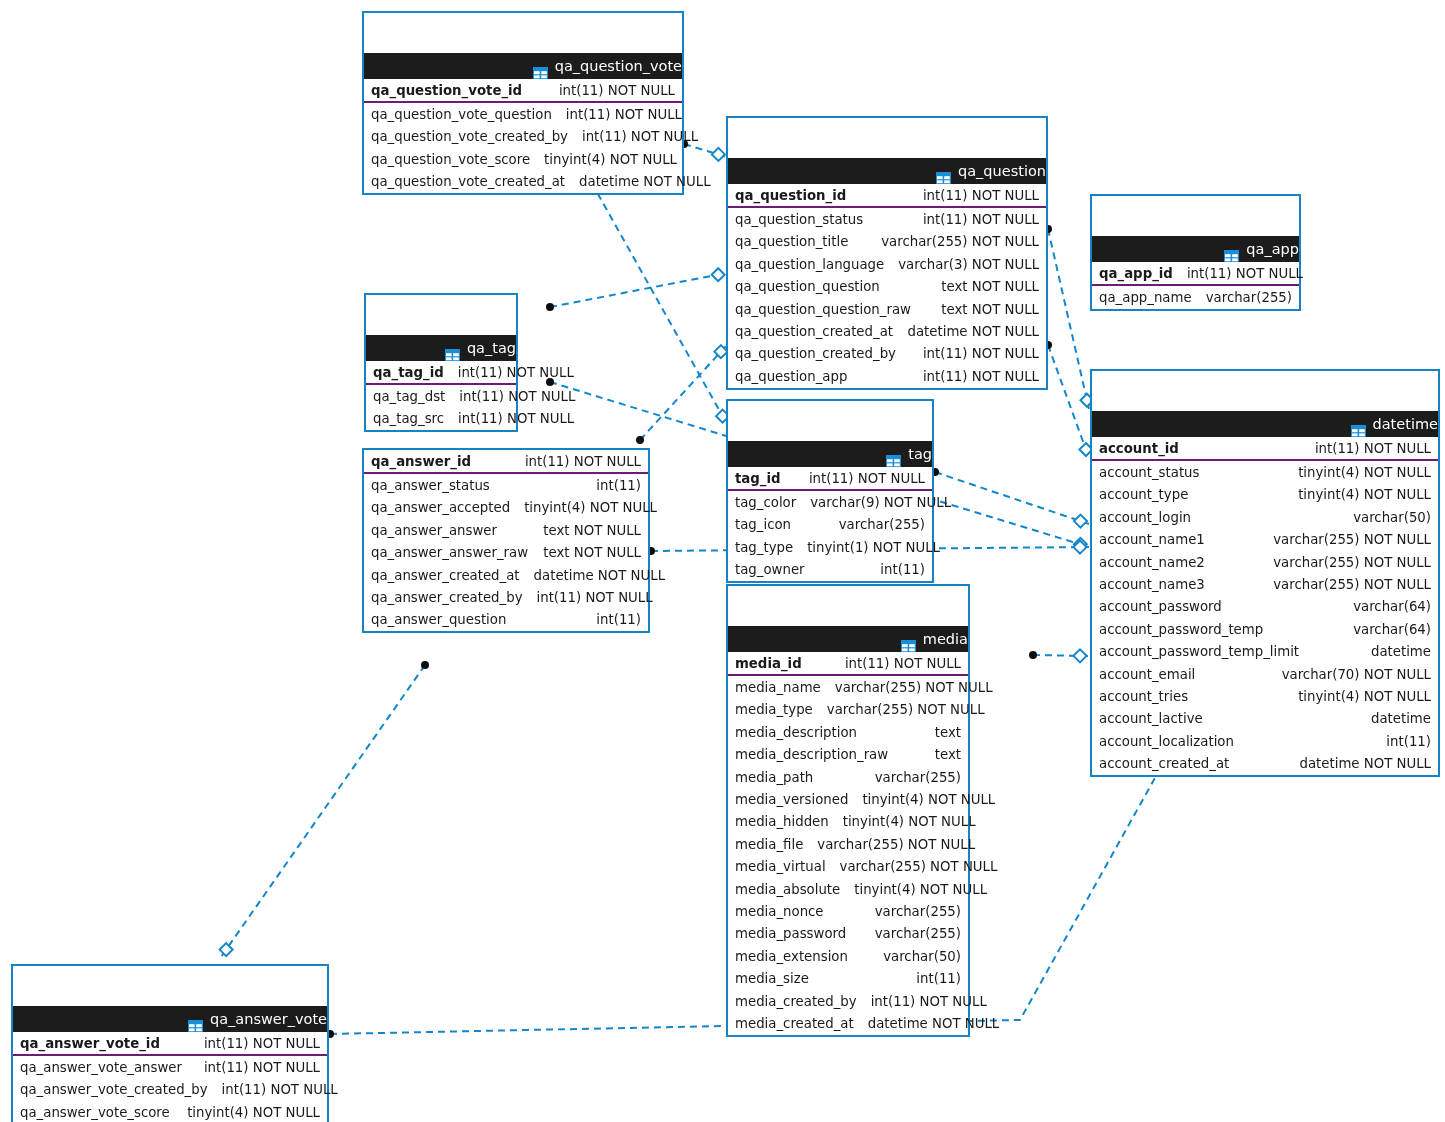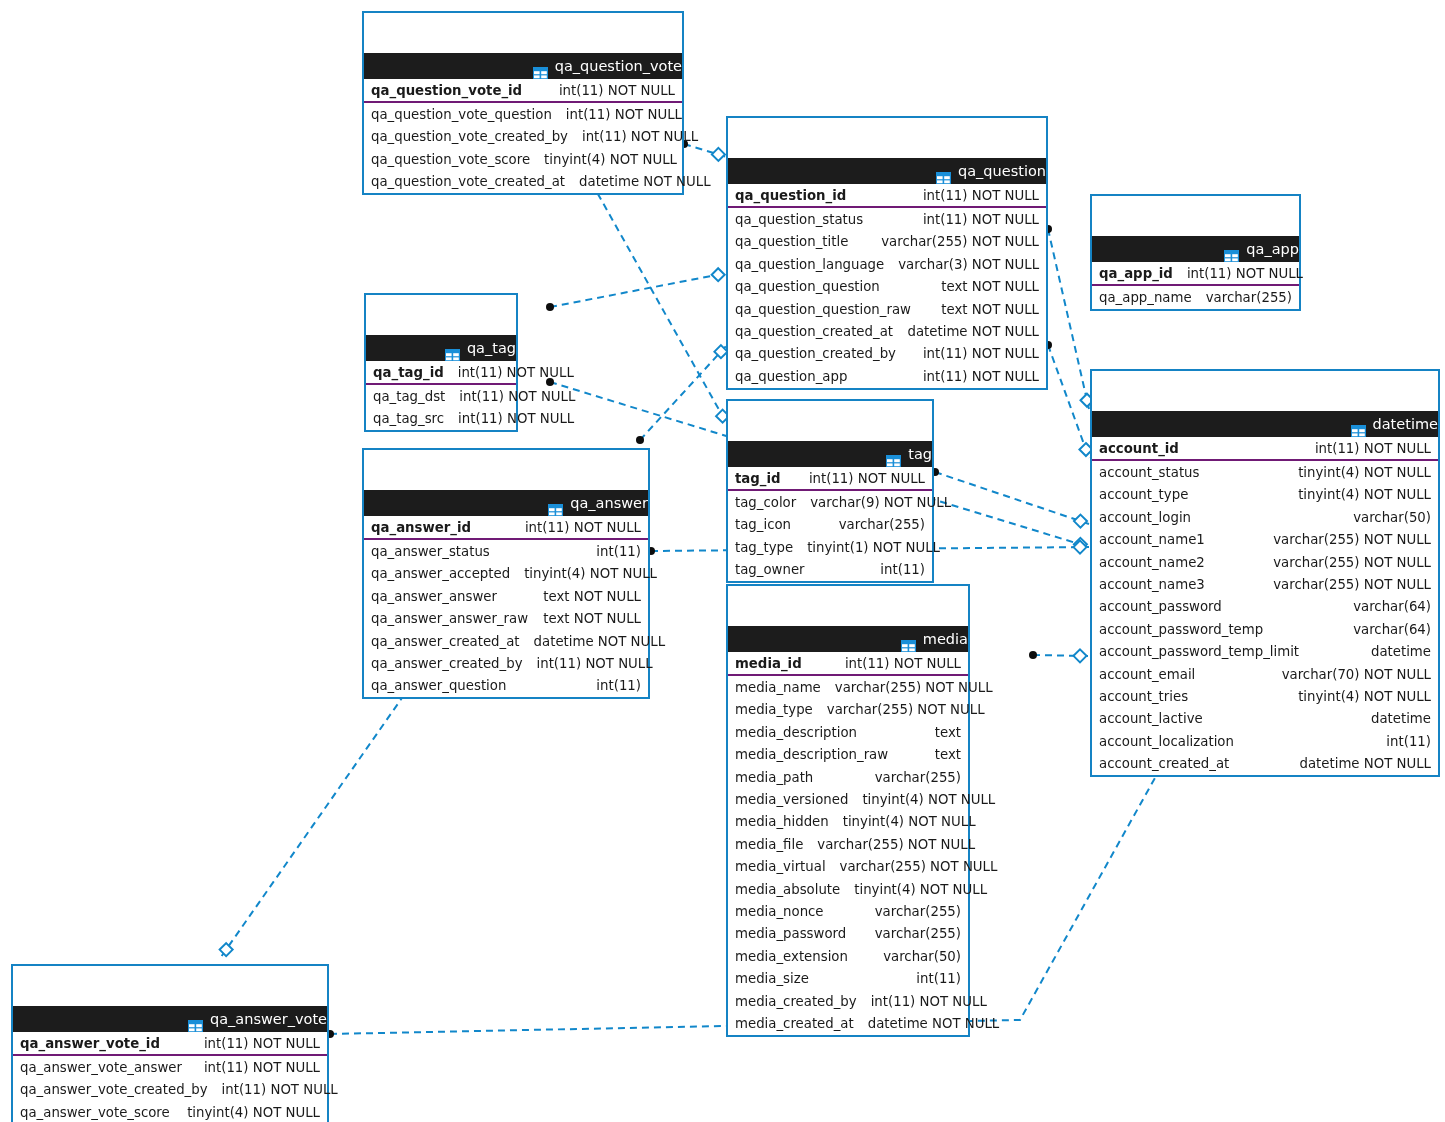--- a/index.html
+++ b/index.html
@@ -406,34 +406,20 @@
           <span class="ctype">tinyint(1) NOT NULL</span>
         </div>
         <div class="col-row">
           <span class="cname">tag_owner</span>
           <span class="ctype">int(11)</span>
         </div>
       </div>
   </div>
 
   <div class="table-node" id="t-qa_answer">
-    <div class="tbl-header">
-      <span class="hdr-inner">
-        <span class="tbl-icon">
-          <svg width="15" height="12" viewBox="0 0 15 12">
-            <rect x="0" y="0" width="15" height="12" fill="#1a8fd8"></rect>
-            <rect x="1" y="4.2" width="5.6" height="3" fill="#ffffff"></rect>
-            <rect x="8.2" y="4.2" width="5.6" height="3" fill="#ffffff"></rect>
-            <rect x="1" y="8.4" width="5.6" height="2.8" fill="#ffffff"></rect>
-            <rect x="8.2" y="8.4" width="5.6" height="2.8" fill="#ffffff"></rect>
-          </svg>
-        </span>
-        <span>qa_answer</span>
-      </span>
-    </div>
     <div class="pk-row">
       <div class="col-row pk">
         <span class="cname">qa_answer_id</span>
         <span class="ctype">int(11) NOT NULL</span>
       </div>
     </div>
     <div class="cols">
         <div class="col-row">
           <span class="cname">qa_answer_status</span>
           <span class="ctype">int(11)</span>

